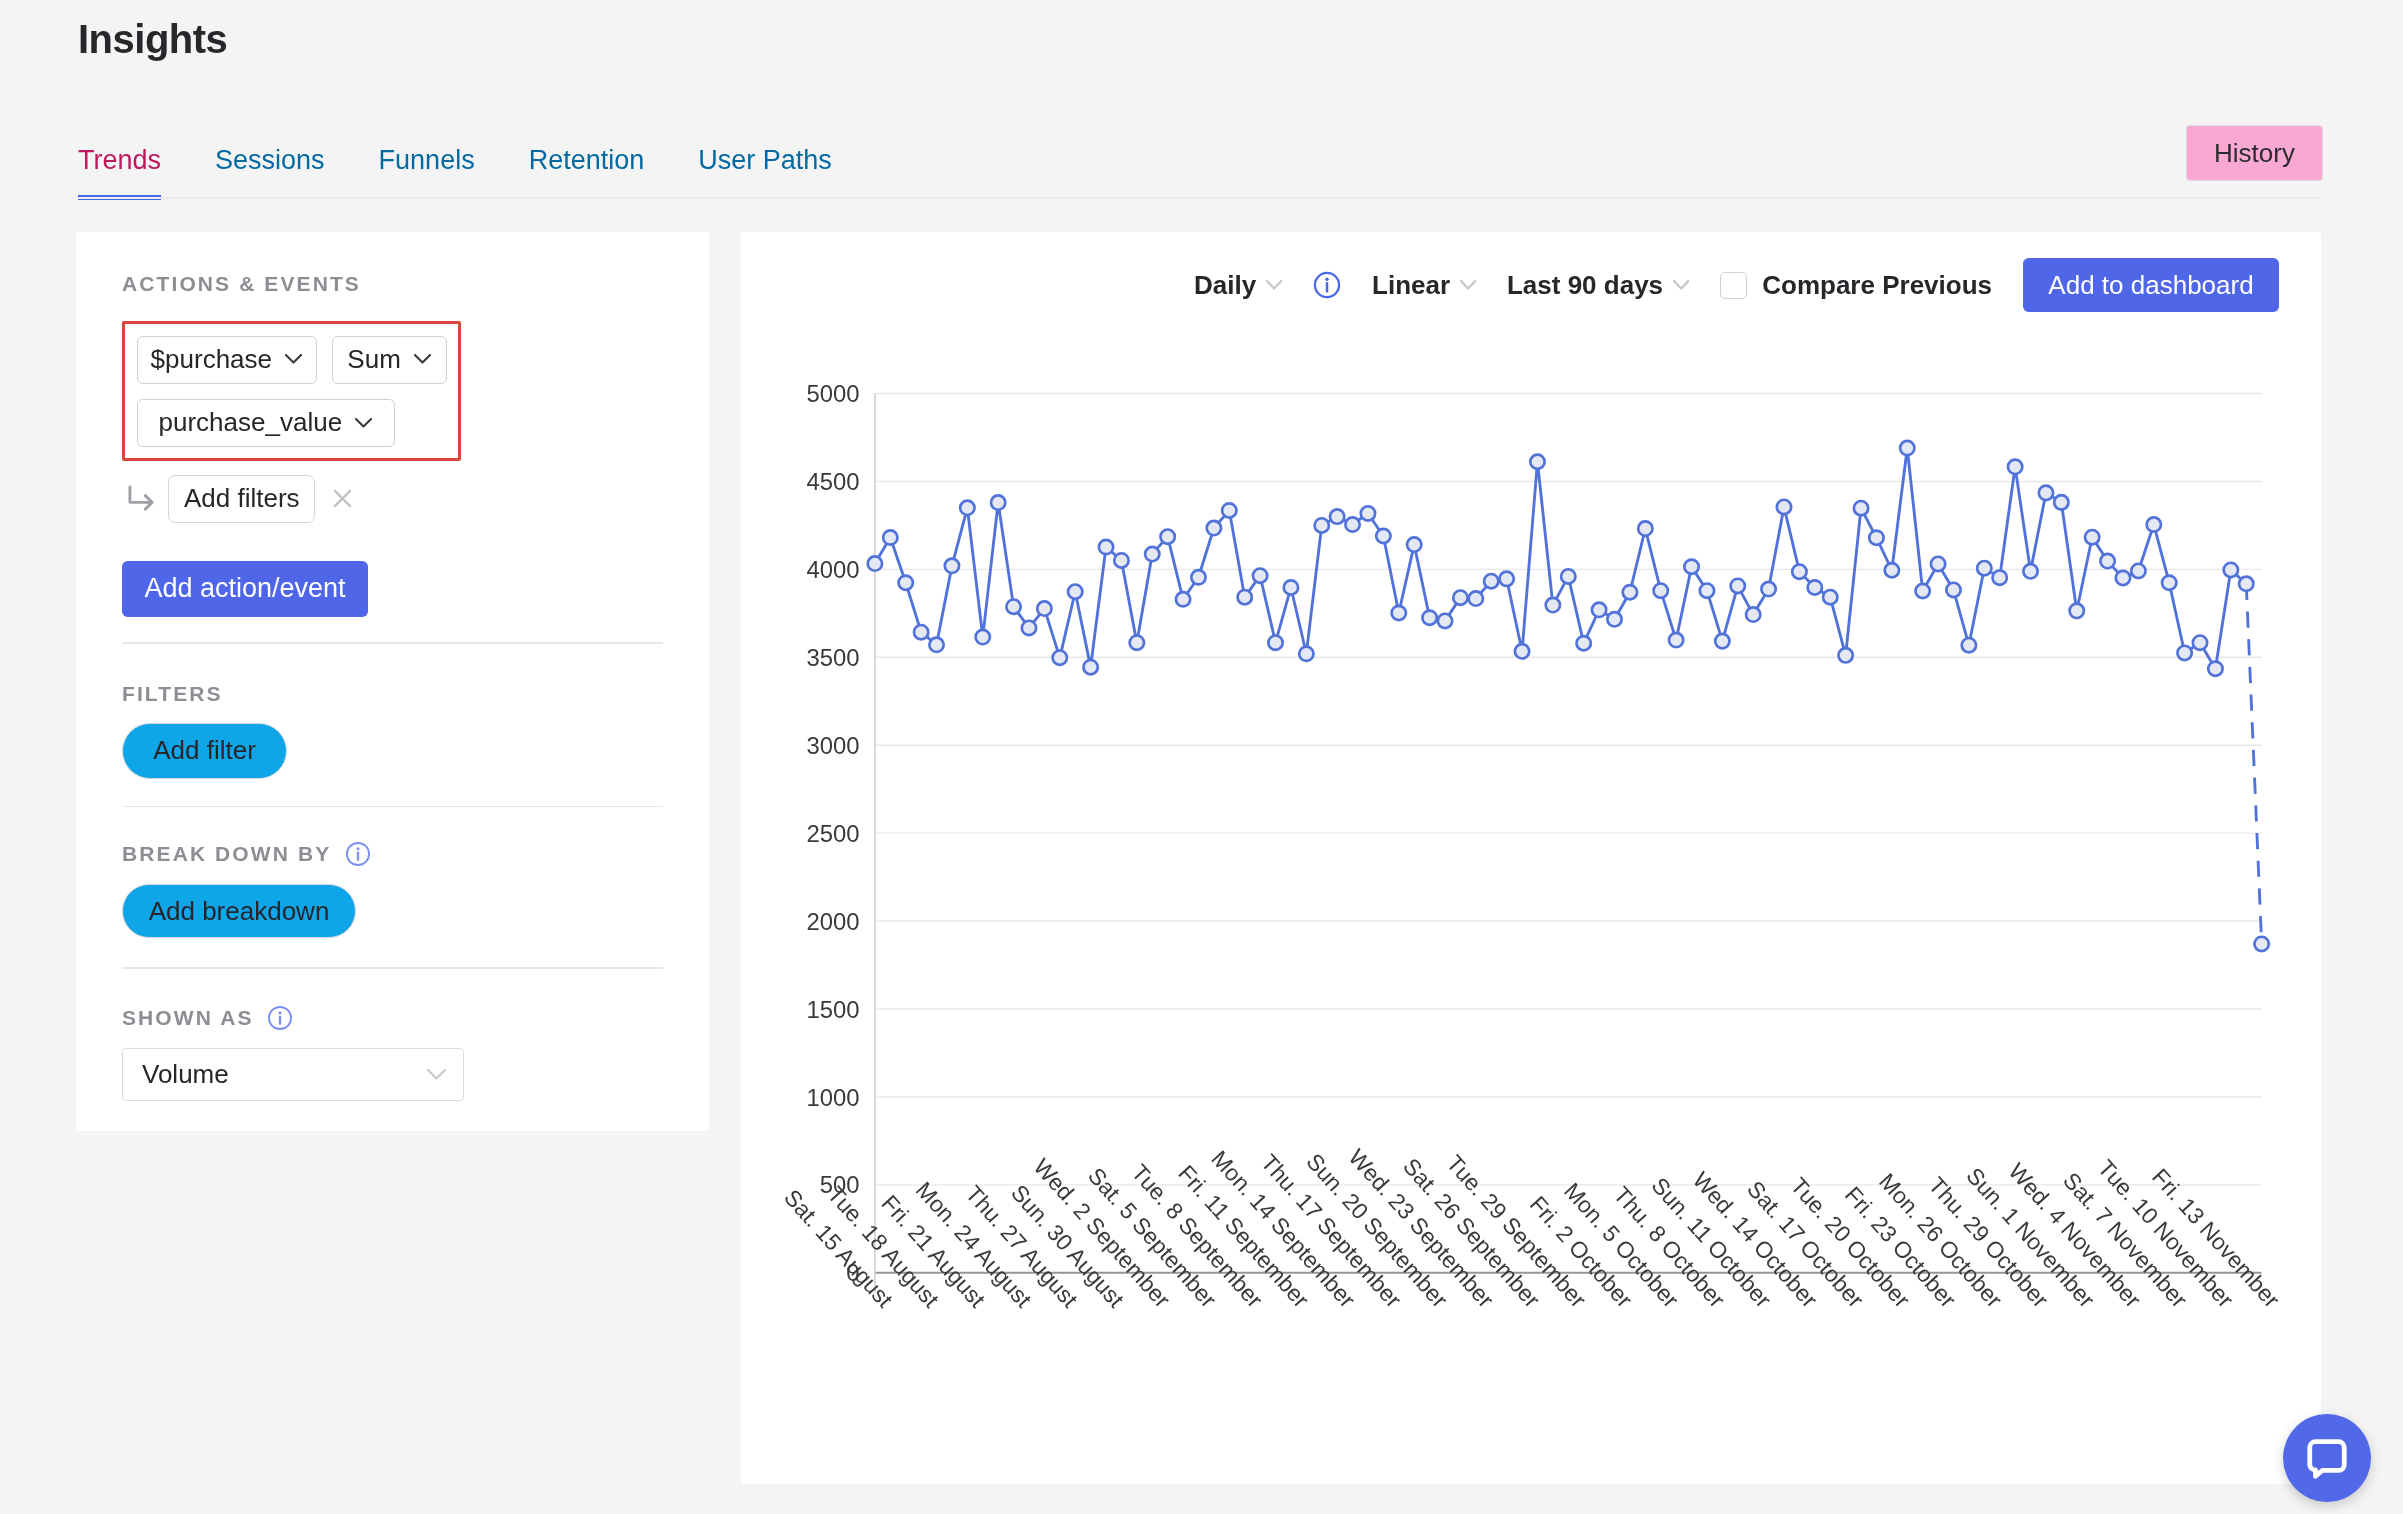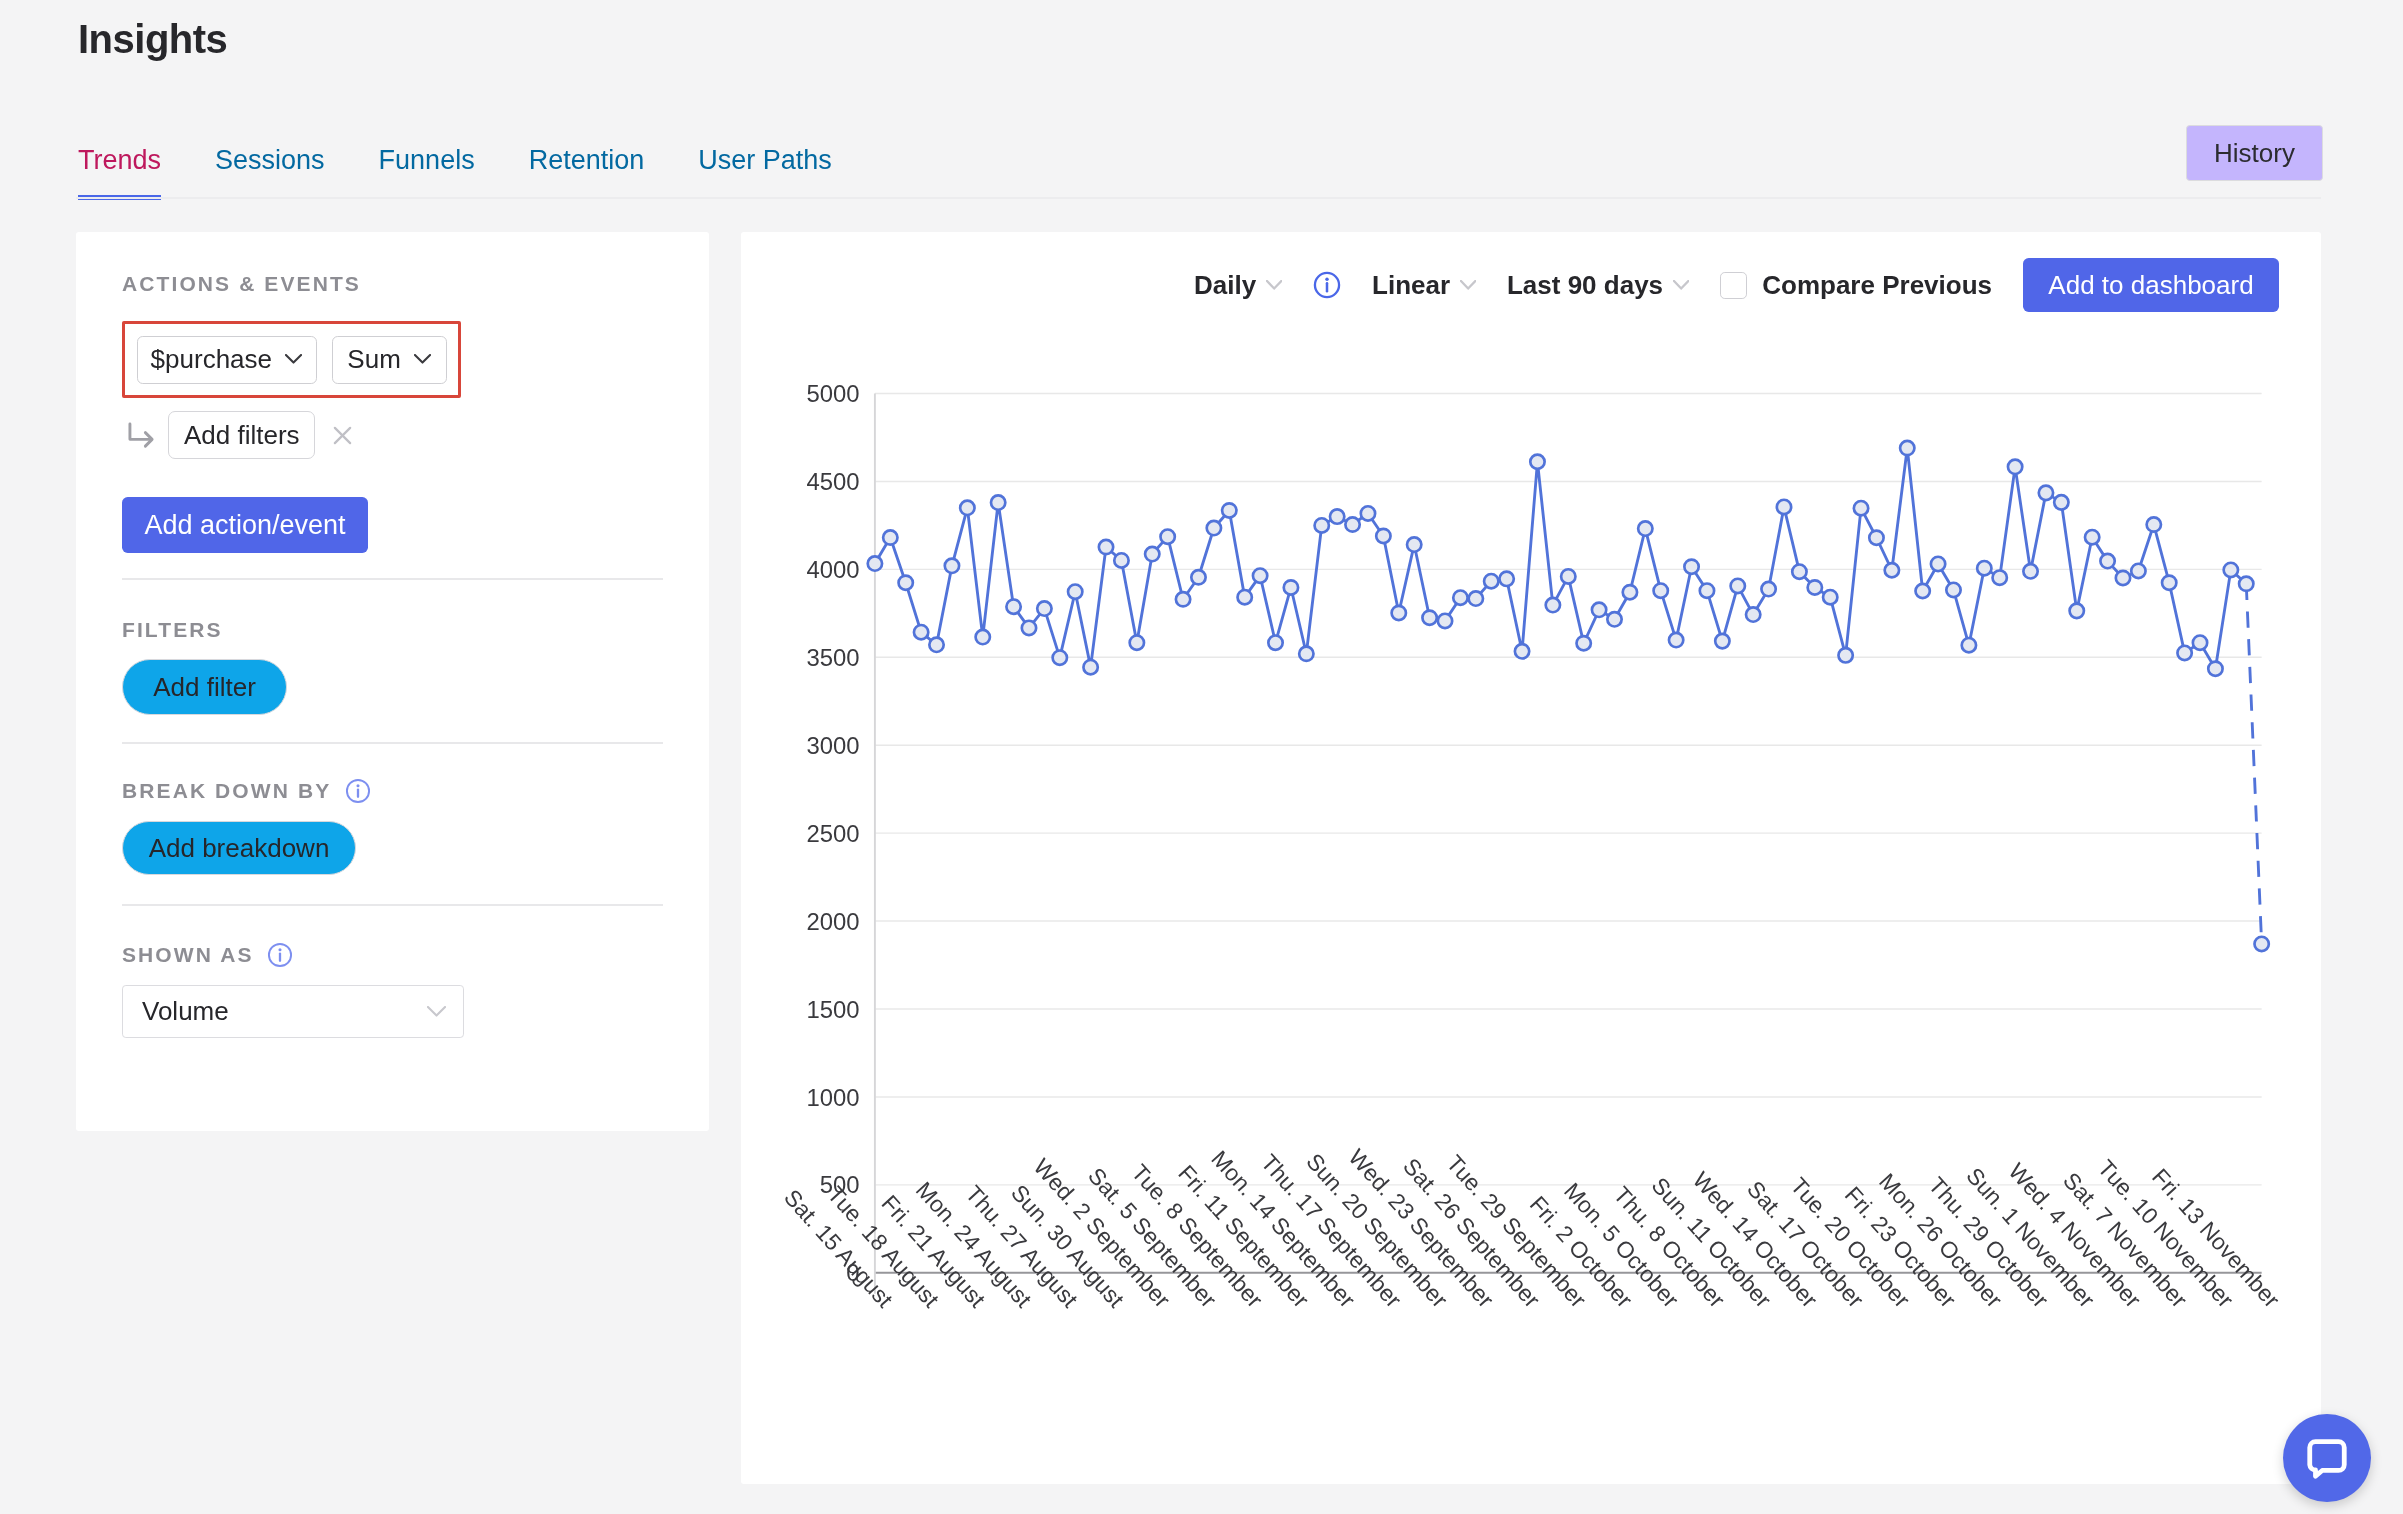--- a/index.html
+++ b/index.html
@@ -8,21 +8,21 @@
     background:#f4f4f5;color:#2c2c30;
     font-family:"Liberation Sans",sans-serif;
     -webkit-font-smoothing:antialiased;
   }
   
   #header-title{position:absolute;left:78px;top:17px;font-size:40px;font-weight:bold;color:#27272b;letter-spacing:-0.5px;}
   .tabs{position:absolute;left:78px;top:145px;display:flex;gap:54px;font-size:27px;}
   .tab{color:#0369a1;padding-bottom:19px;border-bottom:5.7px solid transparent;cursor:pointer;}
   .tab.active{color:#be185d;border-bottom-color:#4a67e8;}
   .tabs-divider{position:absolute;left:76px;right:82px;top:197px;height:1.9px;background:#ececee;}
-  .history-btn{position:absolute;left:2186px;top:125px;width:135px;height:54px;background:#c4b5fd;
+  .history-btn{position:absolute;left:2186px;top:125px;width:135px;height:54px;background:#f9a8d4;
     border:1.9px solid #dcdcde;border-radius:3.8px;font-size:26px;color:#2c2c30;
     display:flex;align-items:center;justify-content:center;cursor:pointer;}
   
   .card{position:absolute;background:#fff;border-radius:2.9px;}
   .card-left{left:76px;top:232px;width:633px;height:899px;padding:40px 46px;box-sizing:border-box;}
   .card-chart{left:741px;top:232px;width:1580px;height:1252px;}
   
   .section-heading{font-size:21px;letter-spacing:2.1px;color:#8d8d93;font-weight:bold;}
   .heading-row{display:flex;align-items:center;gap:13.4px;}
   .red-box{margin-top:25px;width:fit-content;border:3.8px solid #d8463a;border-radius:1.9px;
@@ -82,20 +82,28 @@
   <div class="red-box">
     <div class="select-row">
       <div class="select-btn w-event">
         <span>$purchase</span>
         <svg class="chev" width="17" height="10.5" viewBox="0 0 18 11">
             <polyline points="1,1 9,9 17,1" fill="none" stroke="#3a3a3e" stroke-width="2.2" stroke-linecap="round" stroke-linejoin="round"></polyline>
           </svg>
       </div>
       <div class="select-btn w-agg">
         <span>Sum</span>
+        <svg class="chev" width="17" height="10.5" viewBox="0 0 18 11">
+            <polyline points="1,1 9,9 17,1" fill="none" stroke="#3a3a3e" stroke-width="2.2" stroke-linecap="round" stroke-linejoin="round"></polyline>
+          </svg>
+      </div>
+    </div>
+    <div class="select-row">
+      <div class="select-btn w-prop">
+        <span>purchase_value</span>
         <svg class="chev" width="17" height="10.5" viewBox="0 0 18 11">
             <polyline points="1,1 9,9 17,1" fill="none" stroke="#3a3a3e" stroke-width="2.2" stroke-linecap="round" stroke-linejoin="round"></polyline>
           </svg>
       </div>
     </div>
   </div>
 
   <div class="add-filters-row">
     <svg width="31" height="27" viewBox="0 0 32 28">
       <path d="M4 2 V18 H26" fill="none" stroke="#a0a0a6" stroke-width="3" stroke-linecap="round" stroke-linejoin="round"></path>

